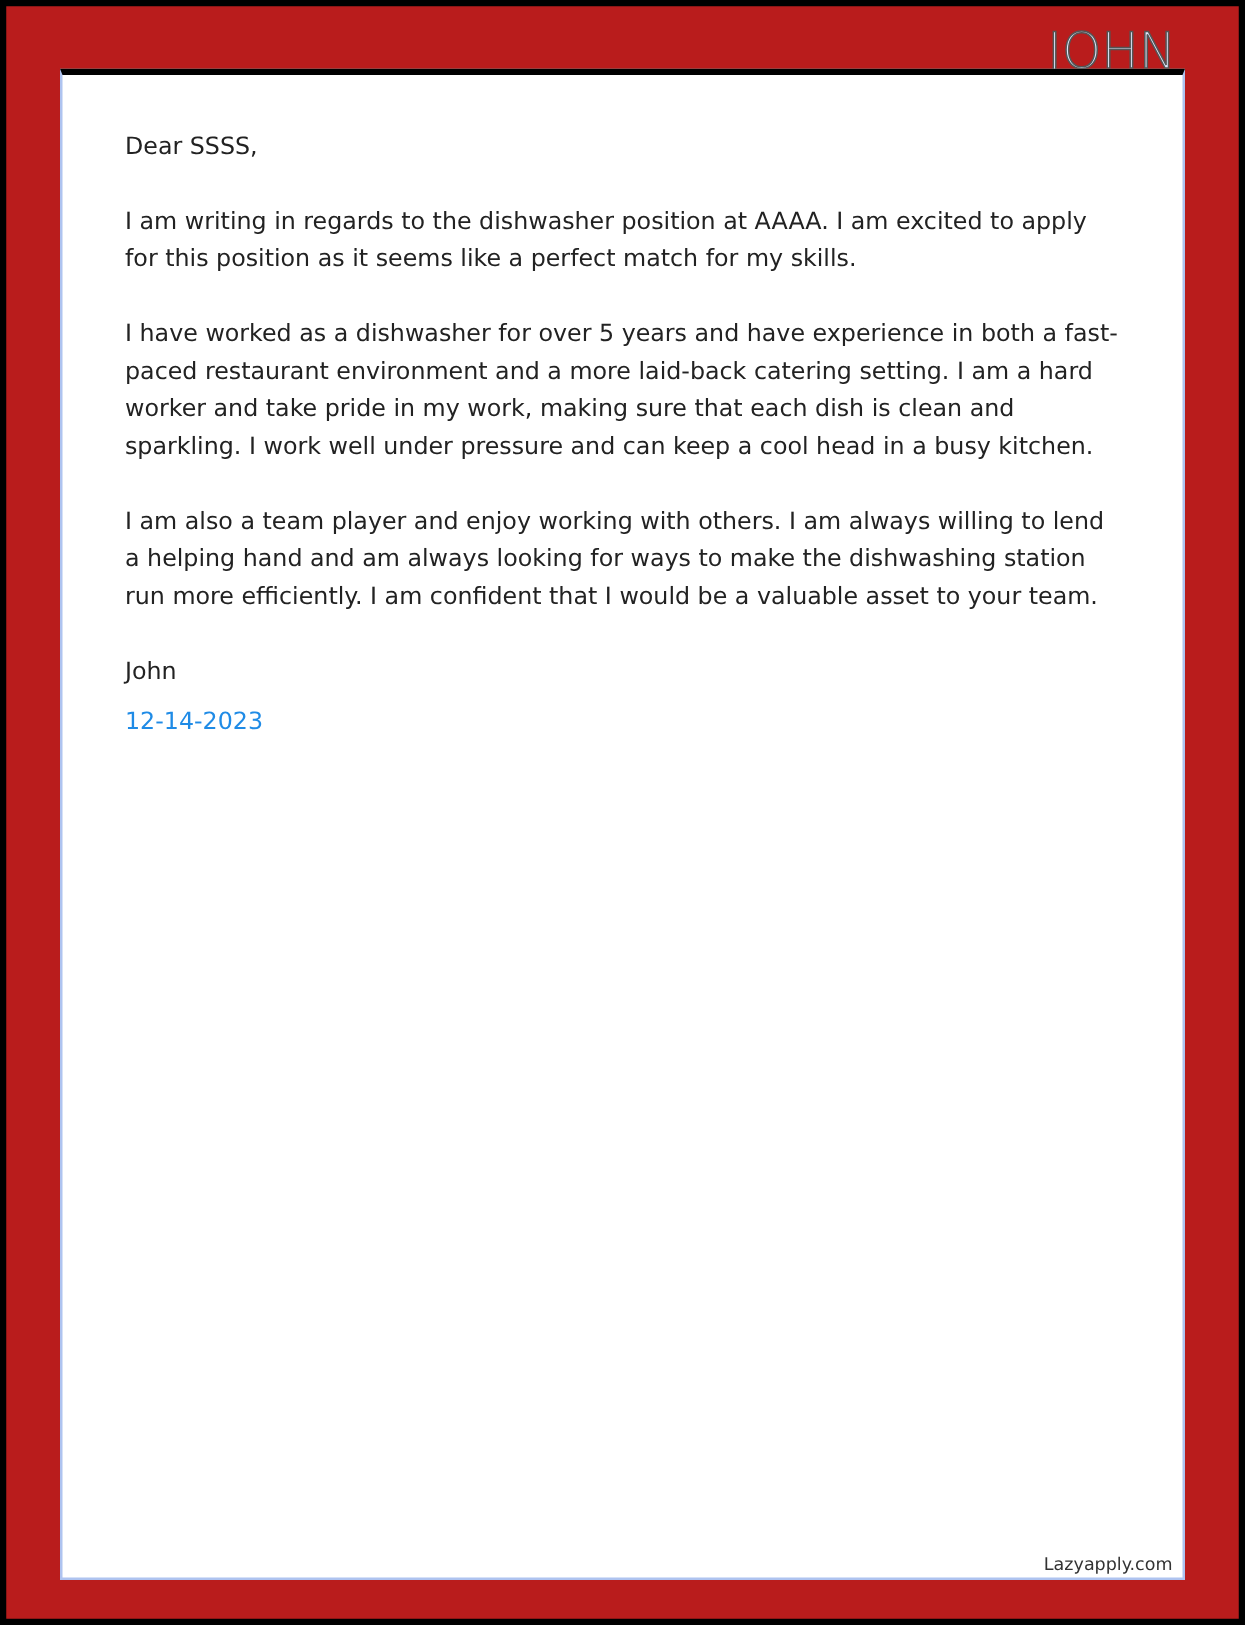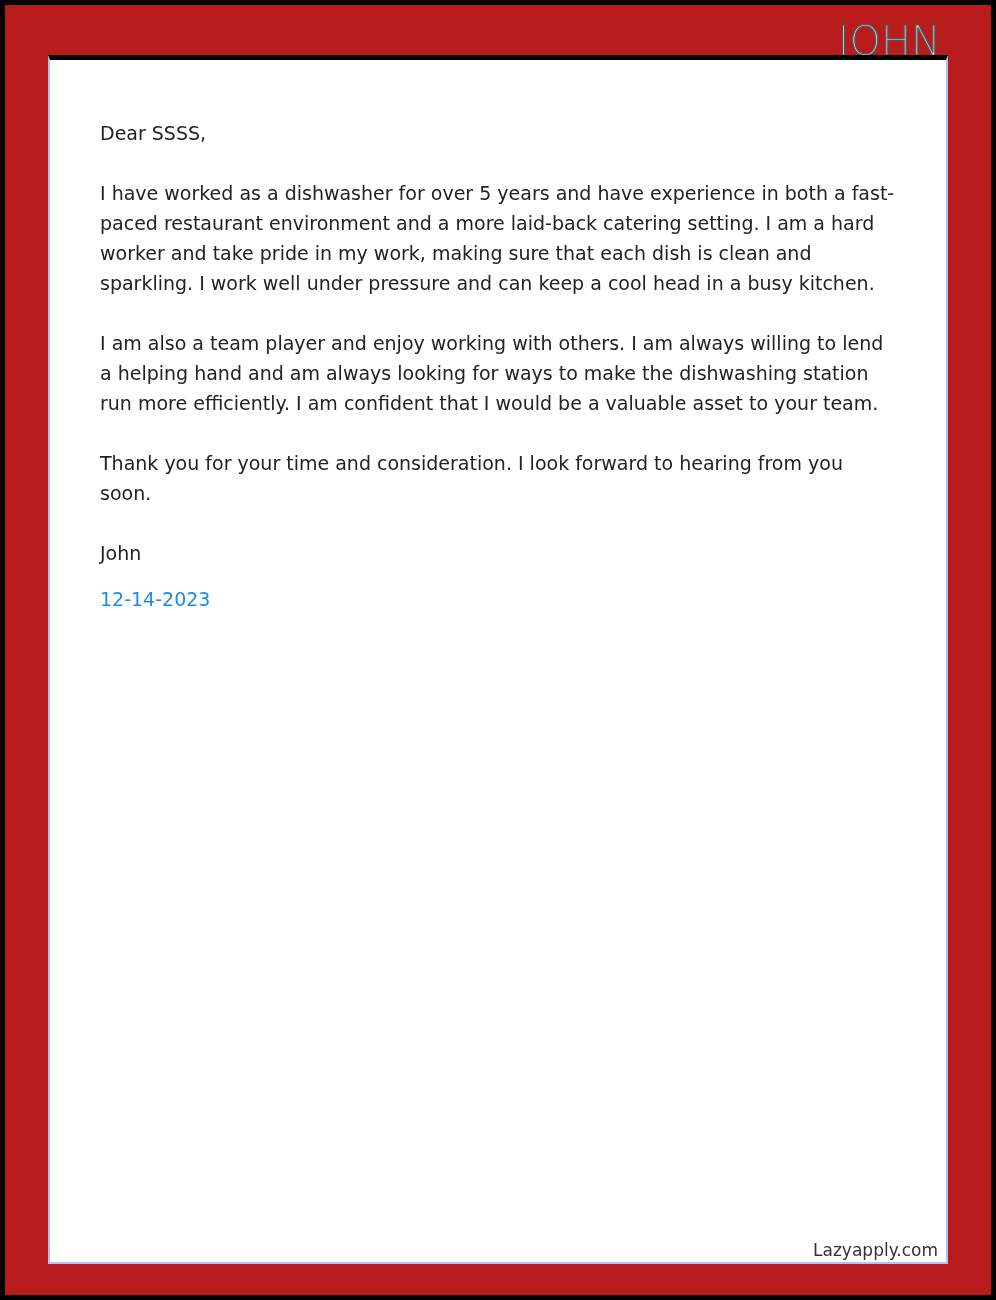--- a/index.html
+++ b/index.html
@@ -37,39 +37,39 @@
       border-bottom: 2px solid #aec3f0;
     }
     .letter {
       position: absolute;
       left: 50px; top: 42px;
       width: 800px;
       font-size: 19px;
       line-height: 30px;
       color: #222;
     }
-    .letter p { margin: 16px 0 30px 0; }
+    .letter p { margin: 0 0 30px 0; }
     .letter p.sig { margin-bottom: 10px; }
     .date { color: #1f8be6; margin: 0; }
     .footer {
       position: absolute;
       right: 8px; bottom: 2px;
-      font-size: 17px;
+      font-size: 14px;
       color: #333;
     }
   </style>
 </head>
 <body>
 
 <div class="frame">
   <div class="name-title">JOHN</div>
   <div class="paper">
     <div class="letter">
       <p>Dear SSSS,</p>
+      <p>I am writing in regards to the dishwasher position at AAAA. I am excited to apply for this position as it seems like a perfect match for my skills.</p>
       <p>I have worked as a dishwasher for over 5 years and have experience in both a fast-paced restaurant environment and a more laid-back catering setting. I am a hard worker and take pride in my work, making sure that each dish is clean and sparkling. I work well under pressure and can keep a cool head in a busy kitchen.</p>
       <p>I am also a team player and enjoy working with others. I am always willing to lend a helping hand and am always looking for ways to make the dishwashing station run more efficiently. I am confident that I would be a valuable asset to your team.</p>
-      <p>Thank you for your time and consideration. I look forward to hearing from you soon.</p>
       <p class="sig">John</p>
       <p class="date">12-14-2023</p>
     </div>
     <div class="footer">Lazyapply.com</div>
   </div>
 </div>
 
 </body></html>

